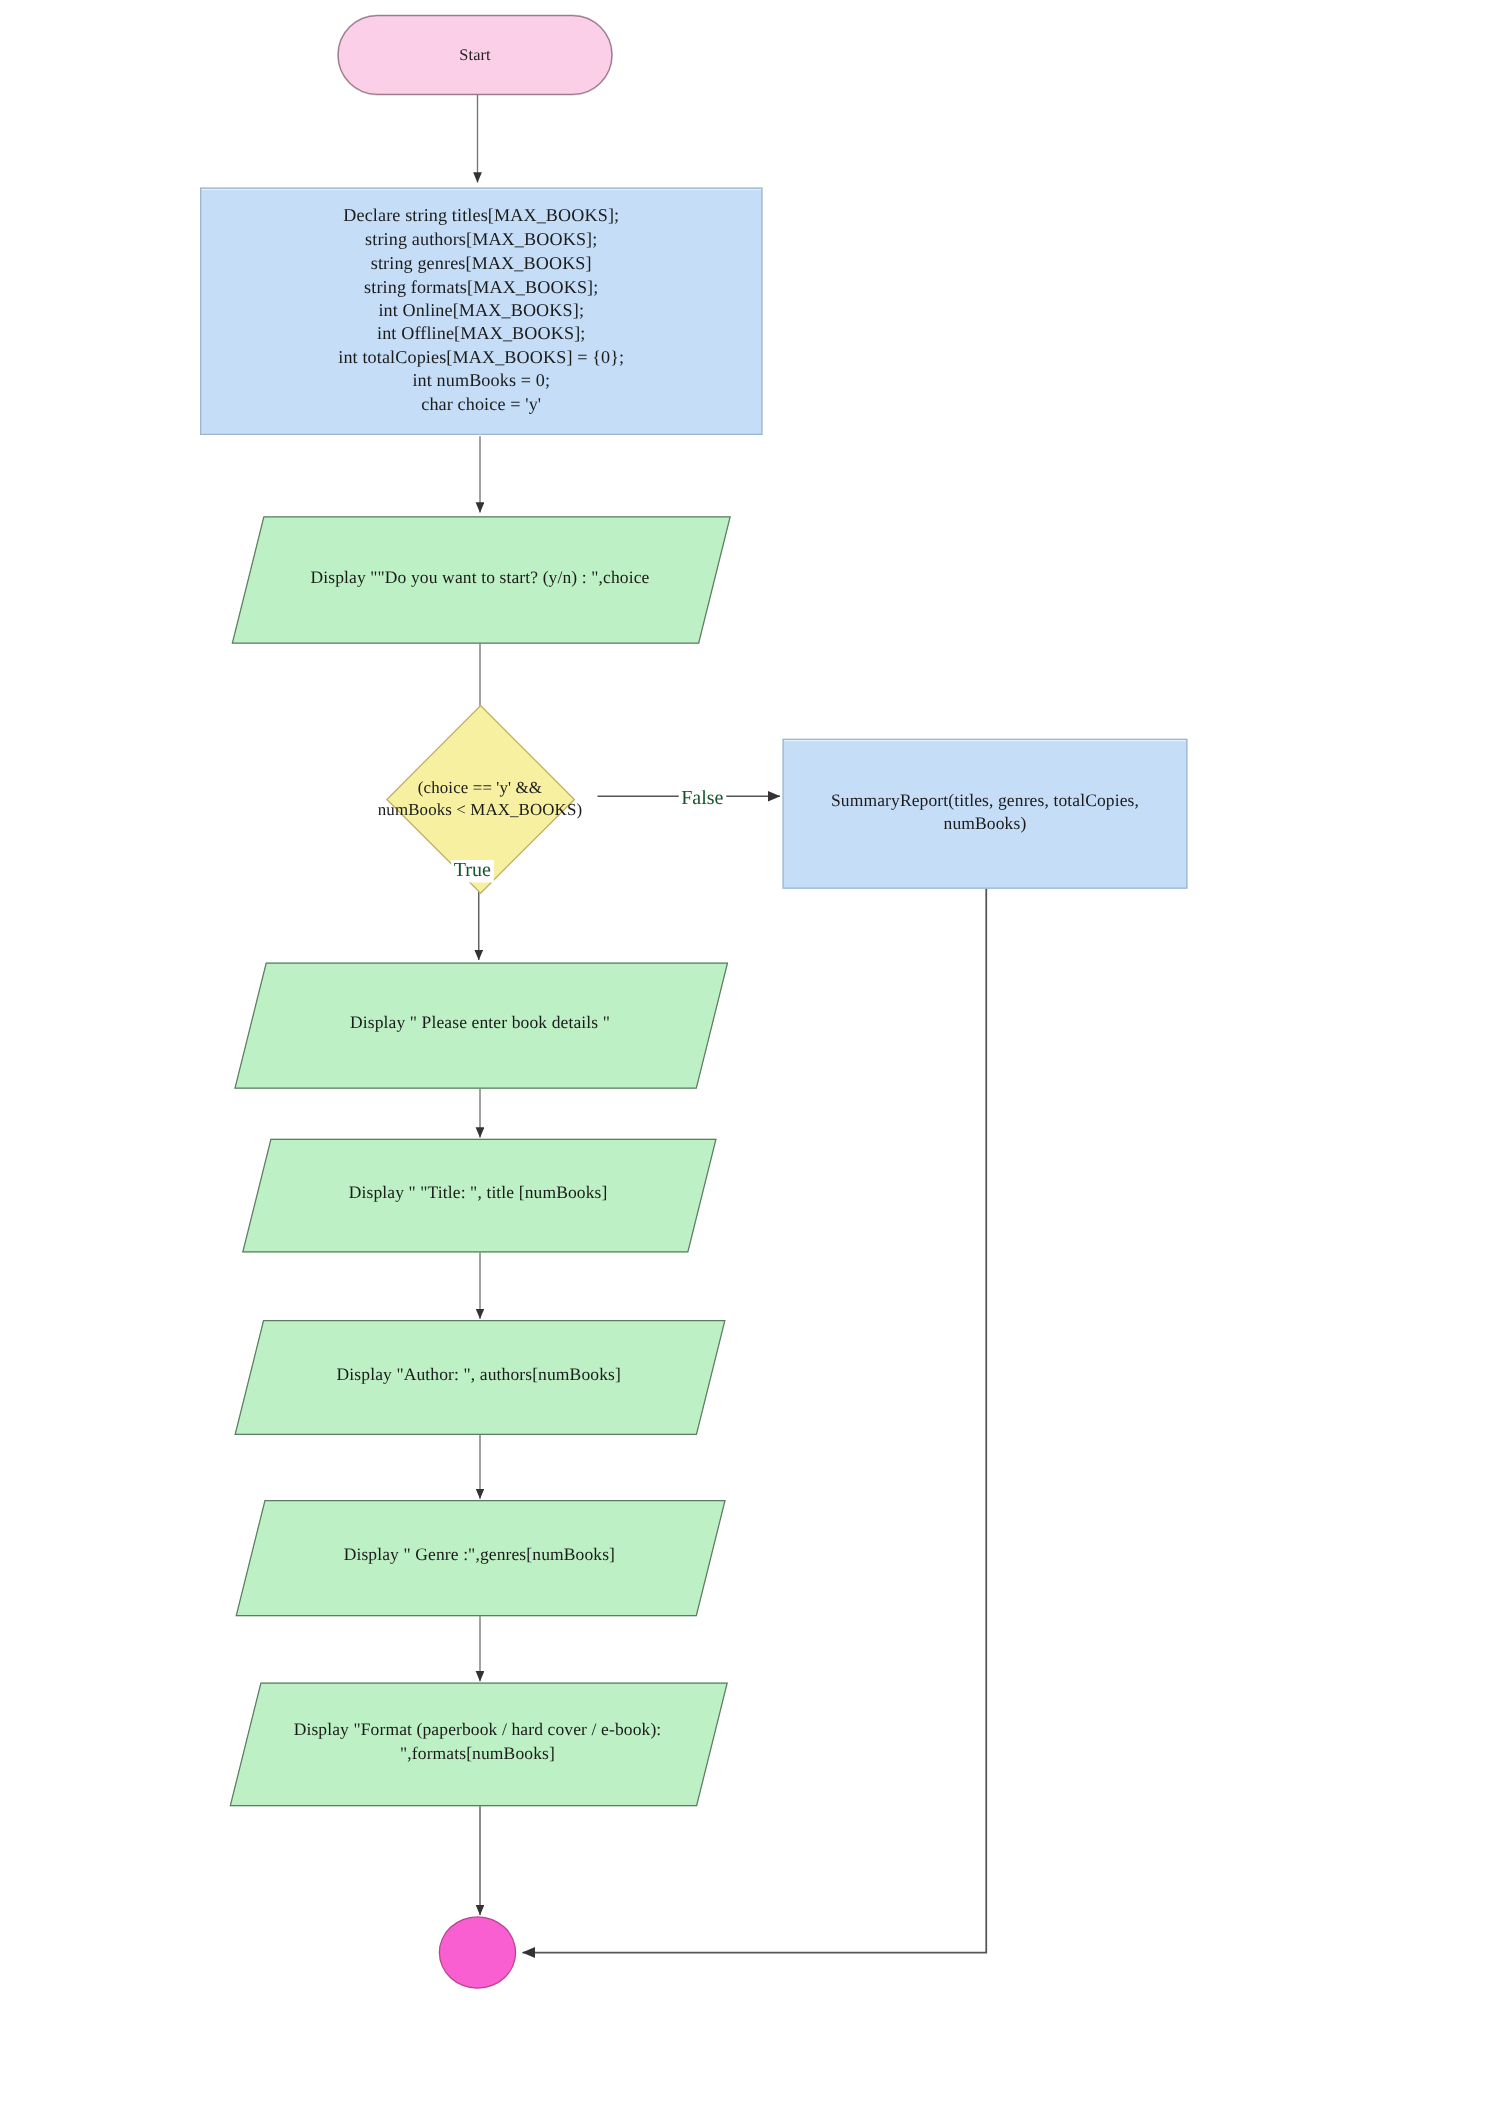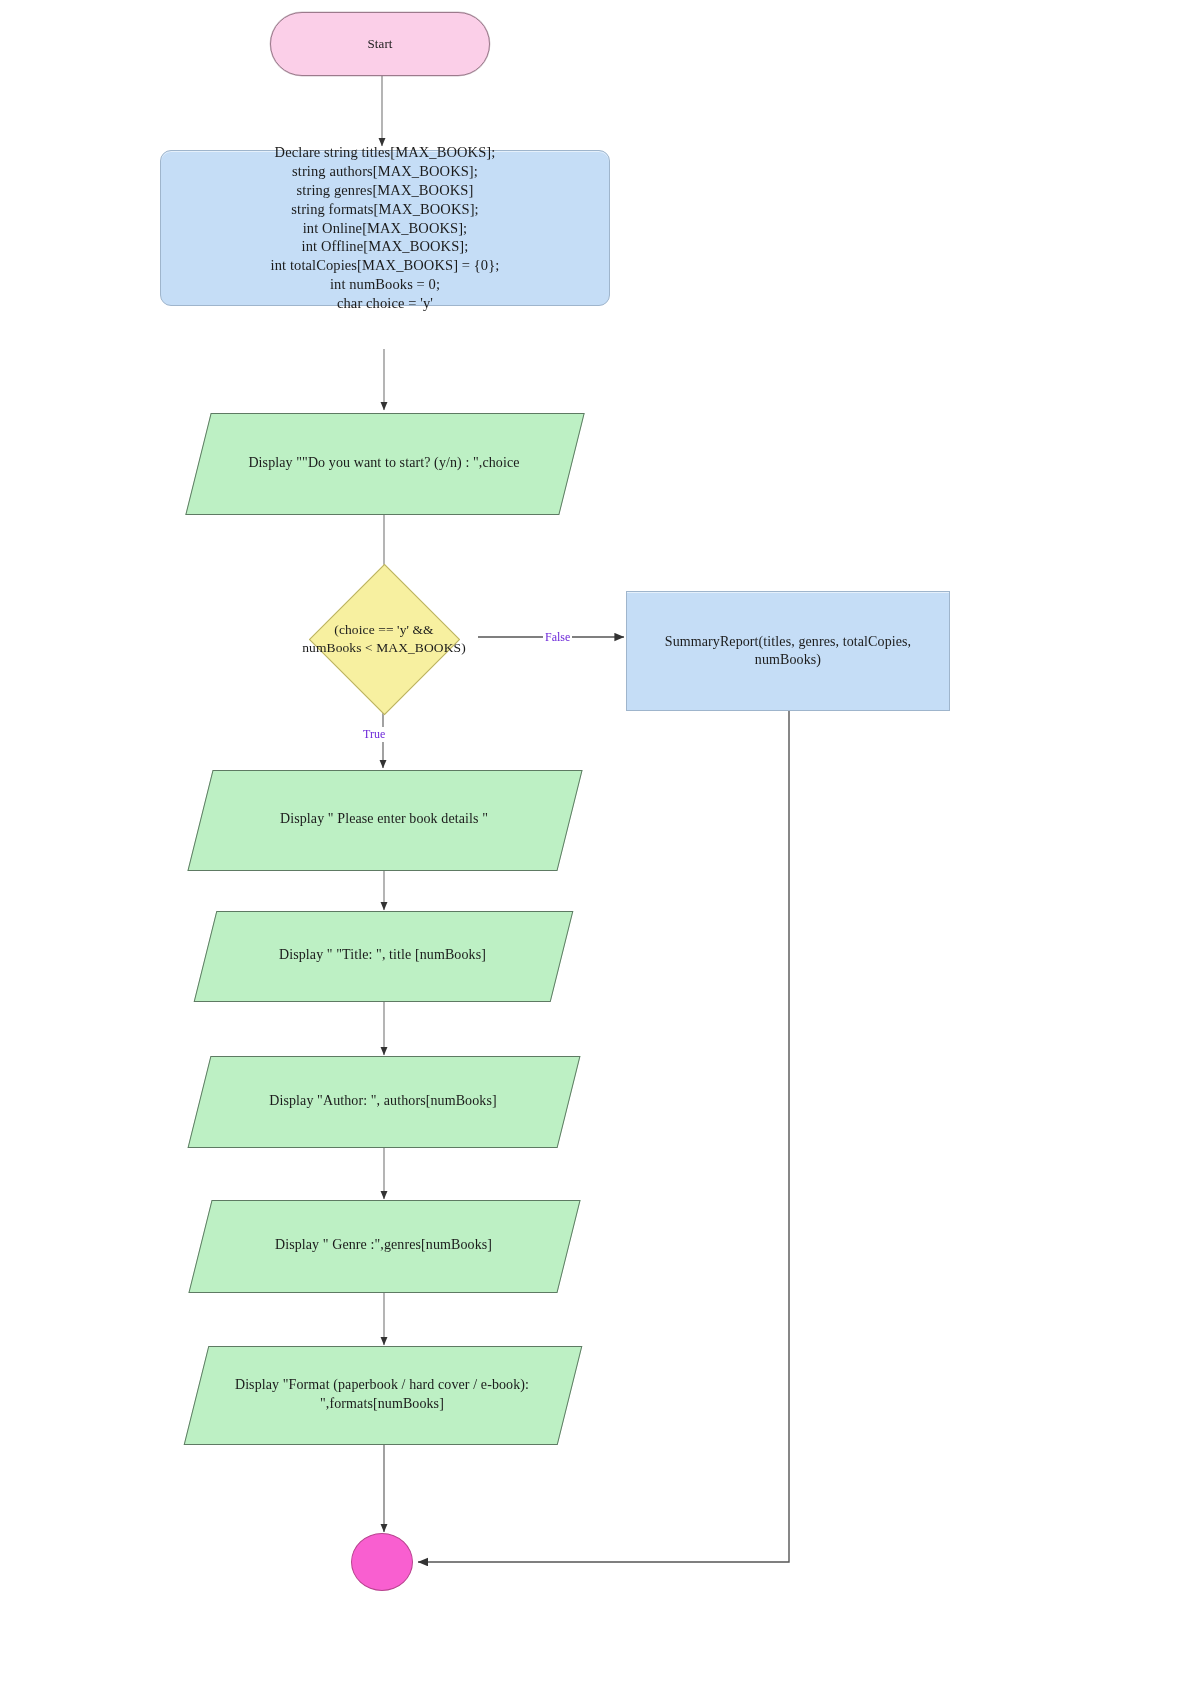--- a/index.html
+++ b/index.html
@@ -128,22 +128,22 @@
   .terminator-end {
     background: #f museum;
     background: #f95fd0;
     border: 1px solid #b8448f;
     border-radius: 50%;
   }
 
   
   .edge-label {
     position: absolute;
-    font-size: 12px;
-    color: #6d28d9;
+    font-size: 16px;
+    color: #14532d;
     background: #ffffff;
     padding: 0 2px;
     white-space: nowrap;
   }
 </style>
 </head>
 <body>
 
 <div id="canvas">
 
@@ -171,21 +171,21 @@
 
     <path d="M384,1443 L384,1532" stroke="#555555" stroke-width="1.1" fill="none" marker-end="url(#arrow)"></path>
 
     <path d="M789,694 L789,1562 L418,1562" stroke="#555555" stroke-width="1.4" fill="none" marker-end="url(#arrow)"></path>
   </svg>
 
   <div class="node terminator-start" style="left:270px; top:12px; width:220px; height:64px;text-align:center;">
     <span class="node-text">Start</span>
   </div>
 
-  <div class="node process-box" style="left:160px; top:150px; width:450px; height:156px;border-radius:11px;">
+  <div class="node process-box" style="left:160px; top:150px; width:450px; height:198px;">
     <span class="node-text">Declare  string titles[MAX_BOOKS];
 string authors[MAX_BOOKS];
 string genres[MAX_BOOKS]
 string formats[MAX_BOOKS];
 int Online[MAX_BOOKS];
 int Offline[MAX_BOOKS];
 int totalCopies[MAX_BOOKS] = {0};
 int numBooks = 0;
 char choice = 'y'</span>
   </div>
@@ -244,15 +244,15 @@
       <span class="node-text">Display "Format (paperbook / hard cover / e-book):
 ",formats[numBooks]</span>
     </div>
   </div>
 
   <div class="node terminator-end" style="left:351px; top:1533px; width:62px; height:58px;">
     <span class="node-text"></span>
   </div>
 
   <div class="edge-label" style="left:543px; top:630px;">False</div>
-  <div class="edge-label" style="left:361px; top:727px;">True</div>
+  <div class="edge-label" style="left:361px; top:688px;">True</div>
 
 </div>
 
 </body></html>

